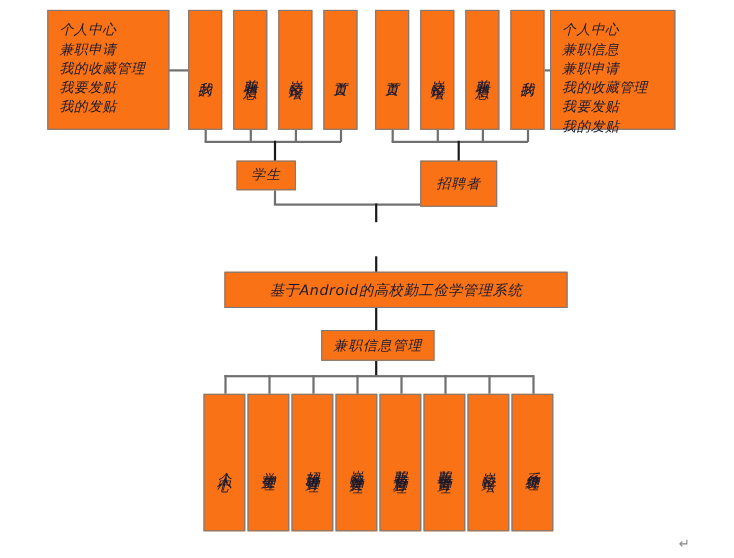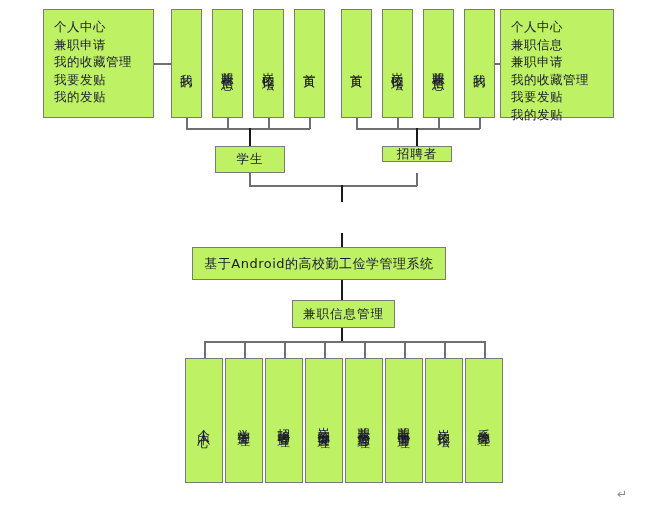--- a/index.html
+++ b/index.html
@@ -15,26 +15,27 @@
     position: relative;
     width: 667px;
     height: 507px;
     background: #ffffff;
     overflow: hidden;
   }
   .box {
     position: absolute;
     box-sizing: border-box;
     border: 1.5px solid #7a7a7a;
-    background: #bef264;
+    background: #f97316;
     z-index: 5;
     display: flex;
     align-items: center;
     justify-content: center;
     color: #1a1a2e;
+    font-style: italic;
   }
   
   .box.h {
     font-size: 12.5px;
     letter-spacing: 1px;
   }
   .box.title {
     font-size: 13px;
     letter-spacing: 0.5px;
   }
@@ -99,21 +100,21 @@
 
   <div class="line-v" style="left:186px; top:118px; height:11px;"></div>
   <div class="line-v" style="left:227px; top:118px; height:11px;"></div>
   <div class="line-v" style="left:268px; top:118px; height:11px;"></div>
   <div class="line-v" style="left:309px; top:118px; height:11px;"></div>
 
   <div class="line-h" style="left:186px; top:128px; width:124px;"></div>
 
   <div class="line-v dark" style="left:249px; top:128px; height:19px;"></div>
 
-  <div class="box h" style="left:215px; top:146px; width:70px; height:27px;">学生</div>
+  <div class="box h" style="left:215px; top:146px; width:54px; height:27px;">学生</div>
 
   <div class="box v" style="left:341px; top:9px; width:31px; height:109px;">首页</div>
   <div class="box v" style="left:382px; top:9px; width:31px; height:109px;">岗位论坛</div>
   <div class="box v" style="left:423px; top:9px; width:31px; height:109px;">兼职信息</div>
   <div class="box v" style="left:464px; top:9px; width:31px; height:109px;">我的</div>
 
   <div class="line-h" style="left:495px; top:63px; width:18px;"></div>
 
   <div class="box list" style="left:500px; top:9px; width:114px; height:109px;">
     <div class="line">个人中心</div>
@@ -126,31 +127,31 @@
 
   <div class="line-v" style="left:356px; top:118px; height:11px;"></div>
   <div class="line-v" style="left:397px; top:118px; height:11px;"></div>
   <div class="line-v" style="left:438px; top:118px; height:11px;"></div>
   <div class="line-v" style="left:479px; top:118px; height:11px;"></div>
 
   <div class="line-h" style="left:356px; top:128px; width:124px;"></div>
 
   <div class="line-v dark" style="left:416px; top:128px; height:19px;"></div>
 
-  <div class="box h" style="left:382px; top:146px; width:70px; height:16px;">招聘者</div>
+  <div class="box h" style="left:382px; top:146px; width:70px; height:42px;">招聘者</div>
 
   <div class="line-v" style="left:249px; top:173px; height:13px;"></div>
   <div class="line-v" style="left:416px; top:173px; height:13px;"></div>
   <div class="line-h" style="left:249px; top:185px; width:168px;"></div>
   <div class="line-v dark" style="left:341px; top:185px; height:17px;"></div>
 
 
   <div class="line-v dark" style="left:341px; top:233px; height:15px;"></div>
 
-  <div class="box title" style="left:192px; top:247px; width:254px; height:33px;">基于Android的高校勤工俭学管理系统</div>
+  <div class="box title" style="left:204px; top:247px; width:312px; height:33px;">基于Android的高校勤工俭学管理系统</div>
 
   <div class="line-v dark" style="left:341px; top:280px; height:21px;"></div>
 
   <div class="box h" style="left:292px; top:300px; width:103px; height:28px;">兼职信息管理</div>
 
   <div class="line-v dark" style="left:341px; top:328px; height:14px;"></div>
   <div class="line-h" style="left:204px; top:341px; width:281px;"></div>
 
   <div class="line-v" style="left:204px; top:341px; height:17px;"></div>
   <div class="line-v" style="left:244px; top:341px; height:17px;"></div>

